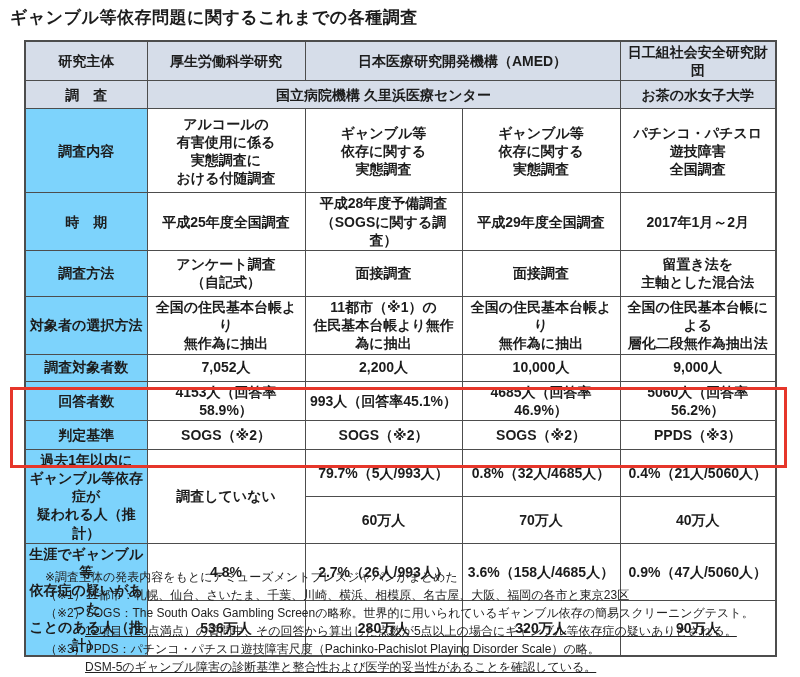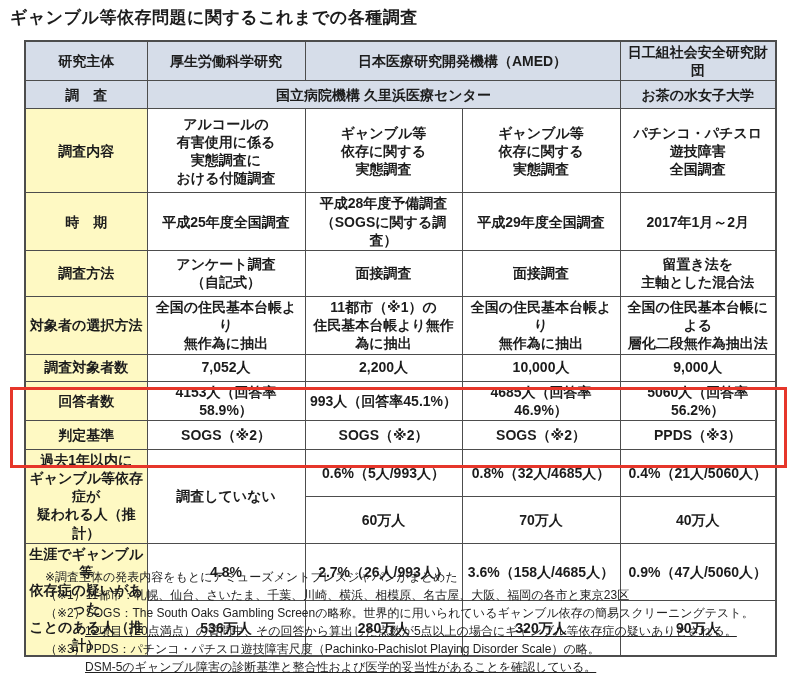--- a/index.html
+++ b/index.html
@@ -2,21 +2,21 @@
 <html><head>
 <meta charset="utf-8">
 <style>
   html,body{margin:0;padding:0;background:#fff;}
   body{font-family:"Liberation Sans","DejaVu Sans",sans-serif;color:#1c1c1c;}
   .page{position:relative;width:800px;height:677px;background:#fff;overflow:hidden;}
   .title{position:absolute;left:10px;top:6px;font-size:17px;font-weight:bold;letter-spacing:.5px;}
   table.survey{position:absolute;left:24px;top:40px;border-collapse:collapse;table-layout:fixed;width:751px;border:2px solid #4d4d4d;}
   table.survey td{border:1px solid #4d4d4d;text-align:center;vertical-align:middle;
     font-size:14px;font-weight:bold;white-space:pre-line;line-height:1.3;padding:1px 2px;color:#1c1c1c;}
-  td.lbl{text-align:left;padding-left:9px;background:#fef9c3;}
+  td.lbl{text-align:left;padding-left:9px;background:#7dd3fc;}
   tr.hdr td{background:#d6dde9;}
   td.sm{font-size:10.5px;line-height:1.25;}
   td.sm2{font-size:13.5px;}
   td.big{font-size:20px;margin-left:32px;}
   td.est{font-size:15px;}
   .highlight-box{position:absolute;left:10px;top:387px;width:777px;height:81px;
     border:3px solid #e6362a;box-sizing:border-box;pointer-events:none;background:transparent;}
   .footnotes{position:absolute;left:10px;top:568px;font-size:12px;line-height:18px;color:#222;}
   .footnotes div{white-space:pre-line;margin-left:35px;}
   .footnotes .indent{padding-left:40px;text-decoration:underline;}
@@ -111,21 +111,21 @@
       <td>SOGS（※2）</td>
       <td>SOGS（※2）</td>
       <td>SOGS（※2）</td>
       <td>PPDS（※3）</td>
     </tr>
     <tr style="height:40px">
       <td class="lbl" rowspan="2">過去1年以内に
 ギャンブル等依存症が
 疑われる人（推計）</td>
       <td rowspan="2">調査していない</td>
-      <td class="sm2">0.6%（5人/993人）</td>
+      <td class="sm2">79.7%（5人/993人）</td>
       <td class="sm2">0.8%（32人/4685人）</td>
       <td class="sm2">0.4%（21人/5060人）</td>
     </tr>
     <tr style="height:40px">
       <td class="big">60万人</td>
       <td class="big">70万人</td>
       <td class="big">40万人</td>
     </tr>
     <tr style="height:46px">
       <td class="lbl" rowspan="2">生涯でギャンブル等

